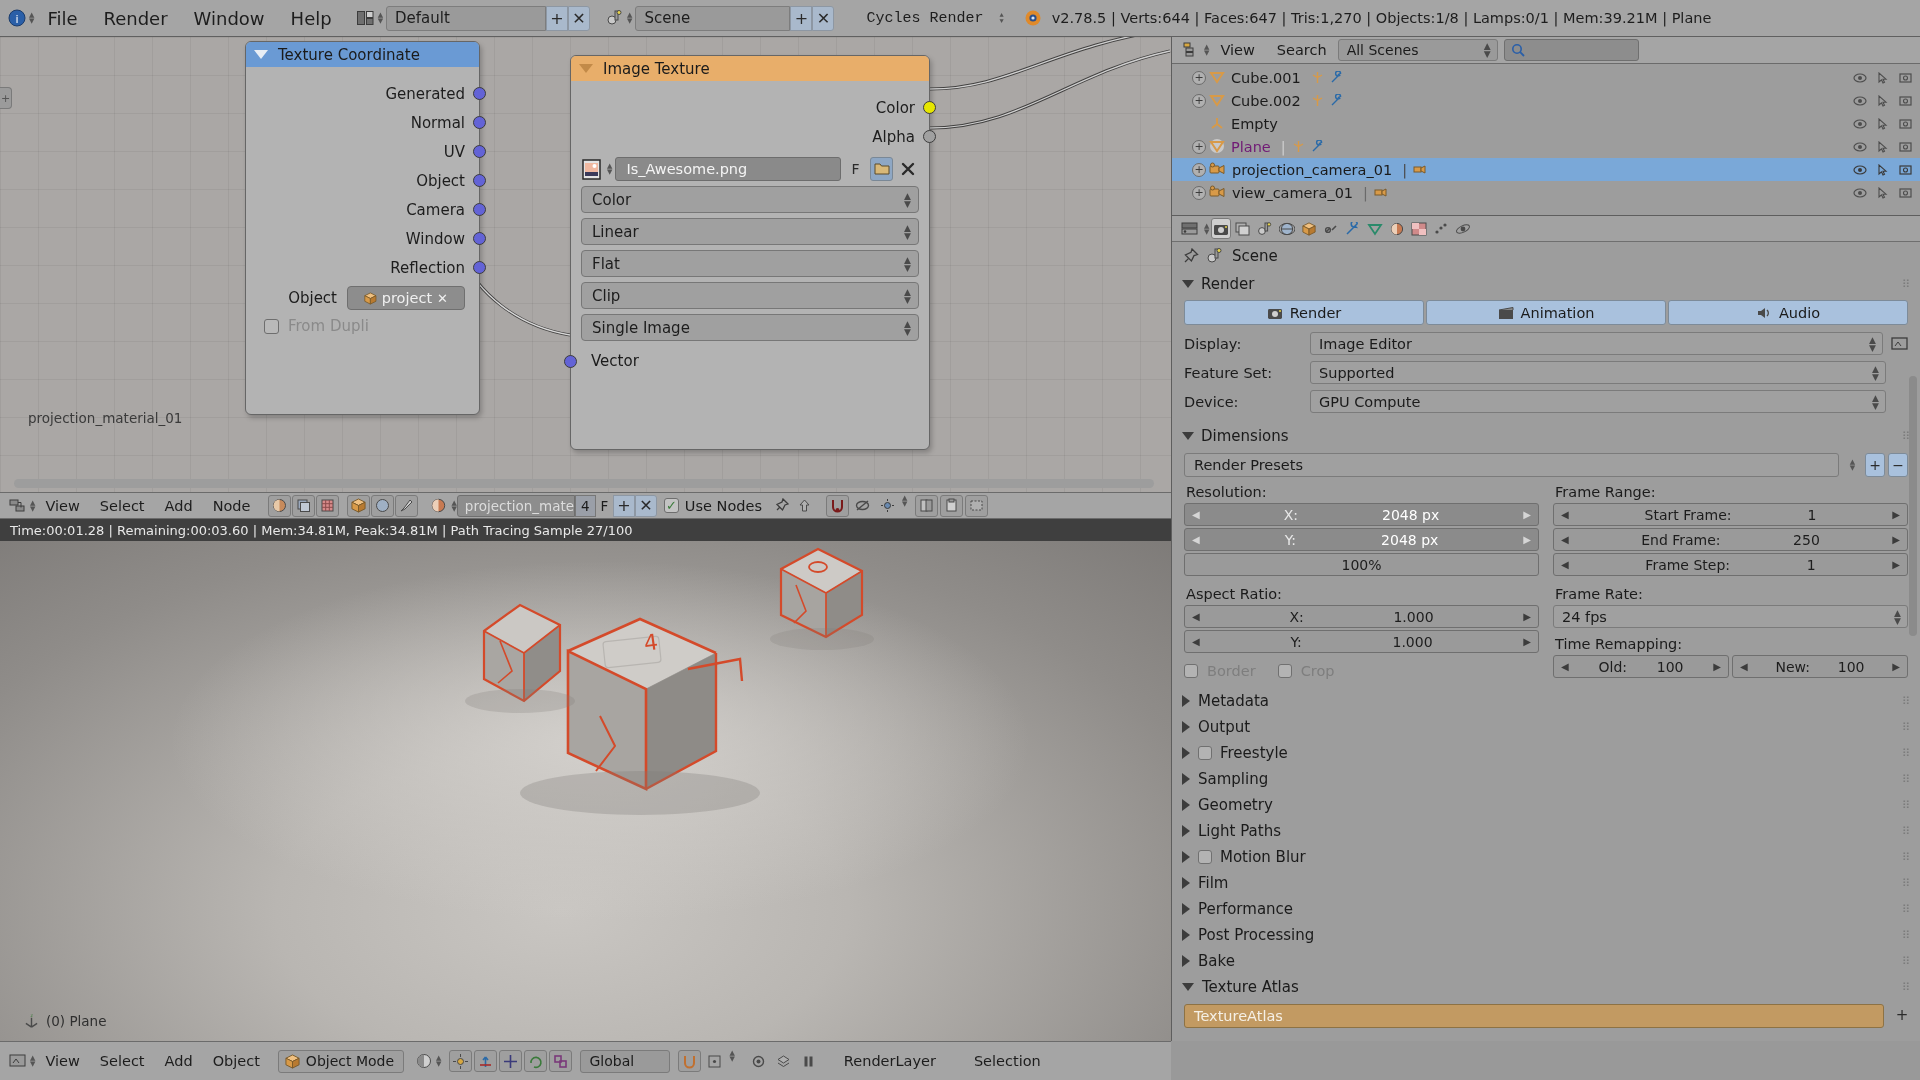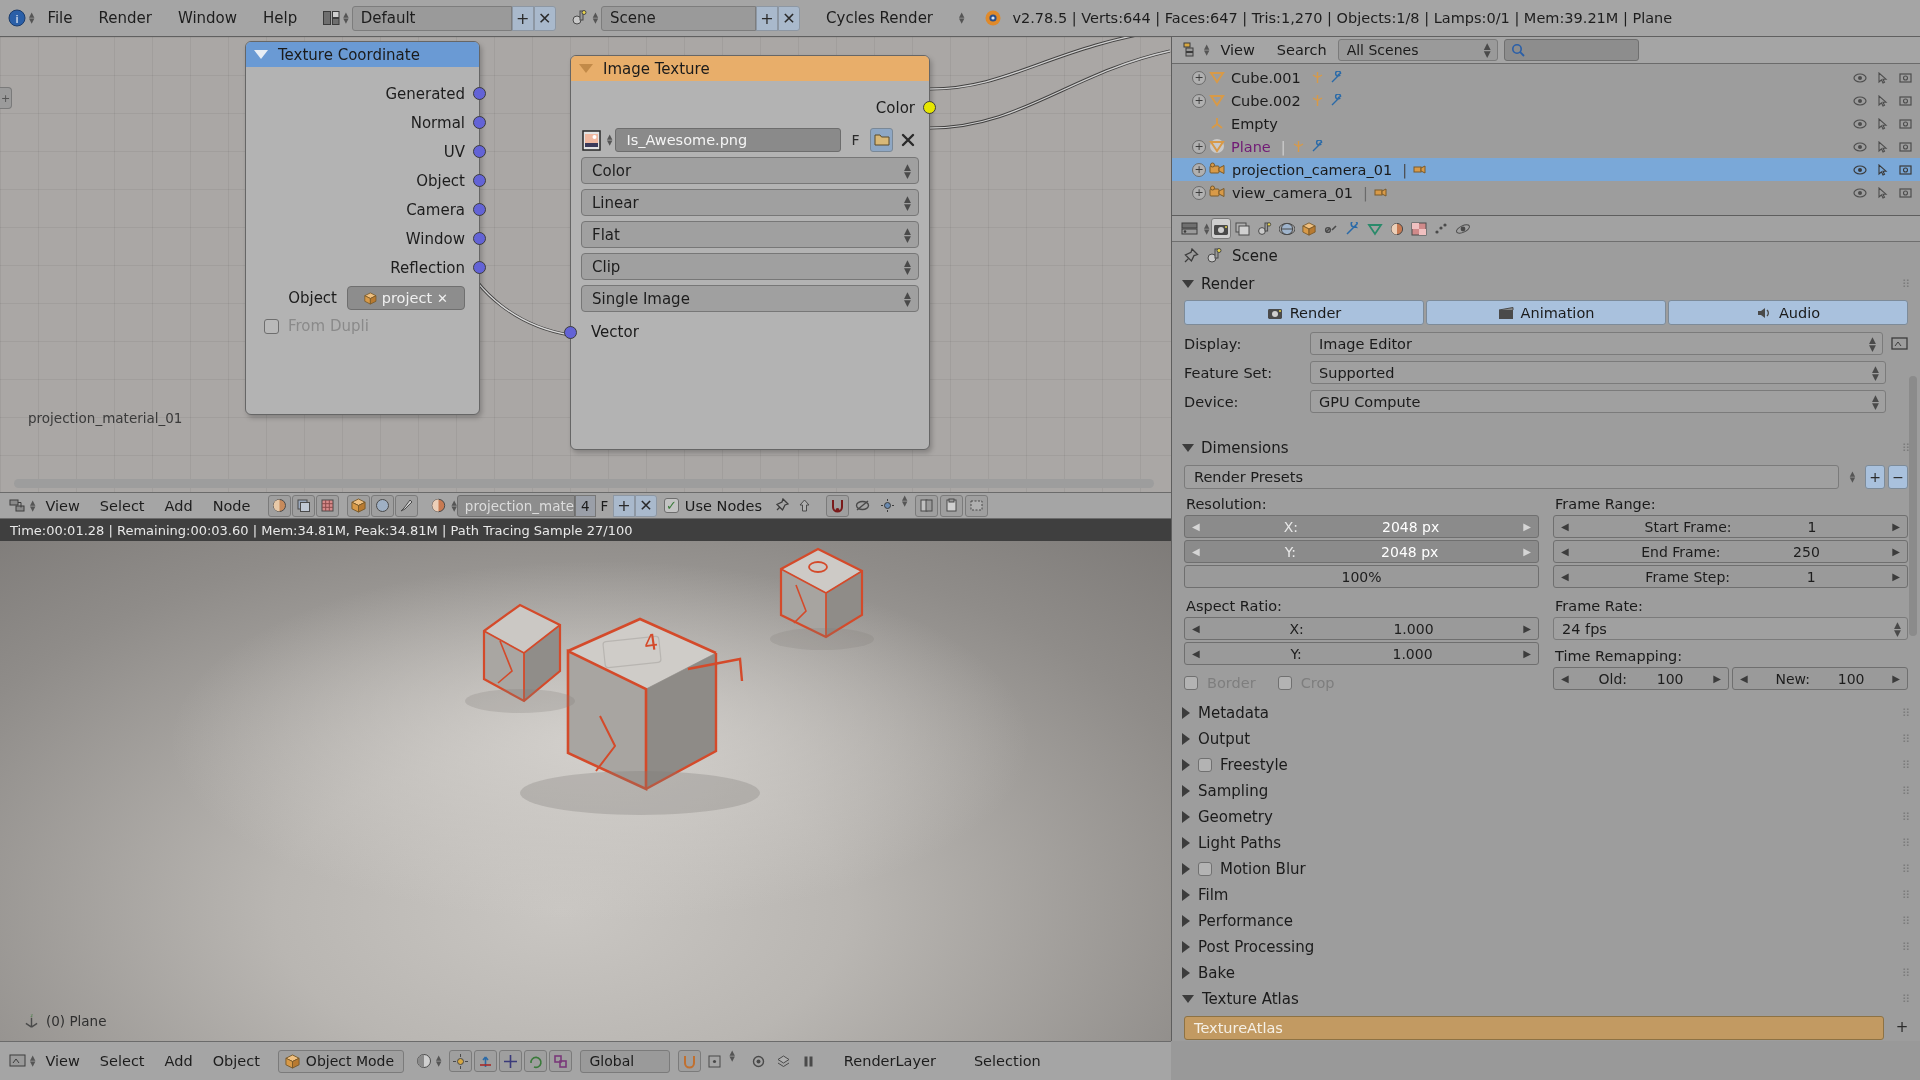--- a/index.html
+++ b/index.html
@@ -14,21 +14,21 @@
   .app { position:relative; width:1920px; height:1080px; }
 
   
   .topbar {
     position:absolute; left:0; top:0; width:1920px; height:37px;
     background:#a5a5a5; border-bottom:1px solid #606060;
     display:flex; align-items:center; padding-left:6px; gap:0px;
   }
   .tb-icon { width:22px; height:22px; display:flex; align-items:center; justify-content:center; }
   .spin { display:flex; flex-direction:column; margin-left:1px; color:#555; font-size:7px; line-height:6px;}
-  .menu-item { padding:2px 13px; color:#1d1d1d; font-size:15px; }
+  .menu-item { padding:2px 13px; color:#1d1d1d; font-size:18px; }
   .dd {
     height:25px; background:#9a9a9a; border:1px solid #7d7d7d; border-radius:3px;
     display:flex; align-items:center; padding:0 8px; color:#1d1d1d; font-size:15px;
     min-width:140px;
   }
   .tbtn {
     width:22px; height:25px; display:flex; align-items:center; justify-content:center;
     color:#2b2b2b; font-size:16px; background:#a9b9cc; border:1px solid #8d97a3;
   }
   .info-text { font-size:14.5px; color:#1d1d1d; white-space:nowrap; }
@@ -277,21 +277,21 @@
       </div>
       <div class="spin">
           <span>▲</span>
           <span>▼</span>
         </div>
       <div class="dd" style="margin-left:3px;width:155px;border-radius:3px 0 0 3px;">Scene</div>
       <div class="tbtn">+</div>
       <div class="tbtn" style="border-radius:0 3px 3px 0;">✕</div>
     </div>
 
-    <div style="display:flex;align-items:center;margin-left:18px;">
+    <div style="display:flex;align-items:center;margin-left:24px;font-family:Liberation Mono, monospace;">
       <div class="dd" style="width:135px;background:transparent;border:none;">Cycles Render</div>
       <div class="spin">
           <span>▲</span>
           <span>▼</span>
         </div>
     </div>
 
     <div style="display:flex;align-items:center;margin-left:18px;gap:8px;">
       <div class="tb-icon">
         <svg width="18" height="18" viewBox="0 0 18 18">
@@ -372,20 +372,24 @@
 
     <div class="node" style="left:570px; top:18px; width:360px; height:395px;">
       <div class="node-header it">
         <div class="tri"></div>
         <span>Image Texture</span>
       </div>
       <div style="padding-top:12px;">
         <div class="out-row">
           <span>Color</span>
           <div class="sock col" style="right:-7px; top:8px;"></div>
+        </div>
+        <div class="out-row">
+          <span>Alpha</span>
+          <div class="sock gray" style="right:-7px; top:8px;"></div>
         </div>
       </div>
 
       <div class="imgrow">
         <div class="imgbtn">
           <svg width="20" height="21" viewBox="0 0 20 21">
               <rect x="1" y="1" width="17" height="19" fill="#e3e3e3" stroke="#2a2a2a" stroke-width="1.5"></rect>
               <rect x="3" y="4" width="13" height="9" fill="#f0b8a0"></rect>
               <circle cx="12.5" cy="7" r="2" fill="#fff"></circle>
               <rect x="3" y="13" width="13" height="4" fill="#3a3a5a"></rect>
@@ -1135,21 +1139,21 @@
       <span class="kvlabel">Device:</span>
       <div class="kvselect" style="margin-right:22px;">
         <span>GPU Compute</span>
         <span class="arrows">
             <span>▲</span>
             <span>▼</span>
           </span>
       </div>
     </div>
 
-    <div class="panel-title" style="margin-top:18px;">
+    <div class="panel-title" style="margin-top:6px;">
       <div class="ptri"></div>
       <span>Dimensions</span>
       <span class="grip">⠿</span>
     </div>
 
     <div class="presets">
       <div class="preset-box">Render Presets</div>
       <div class="sm-btn">
           <span class="spin">
             <span>▲</span>

